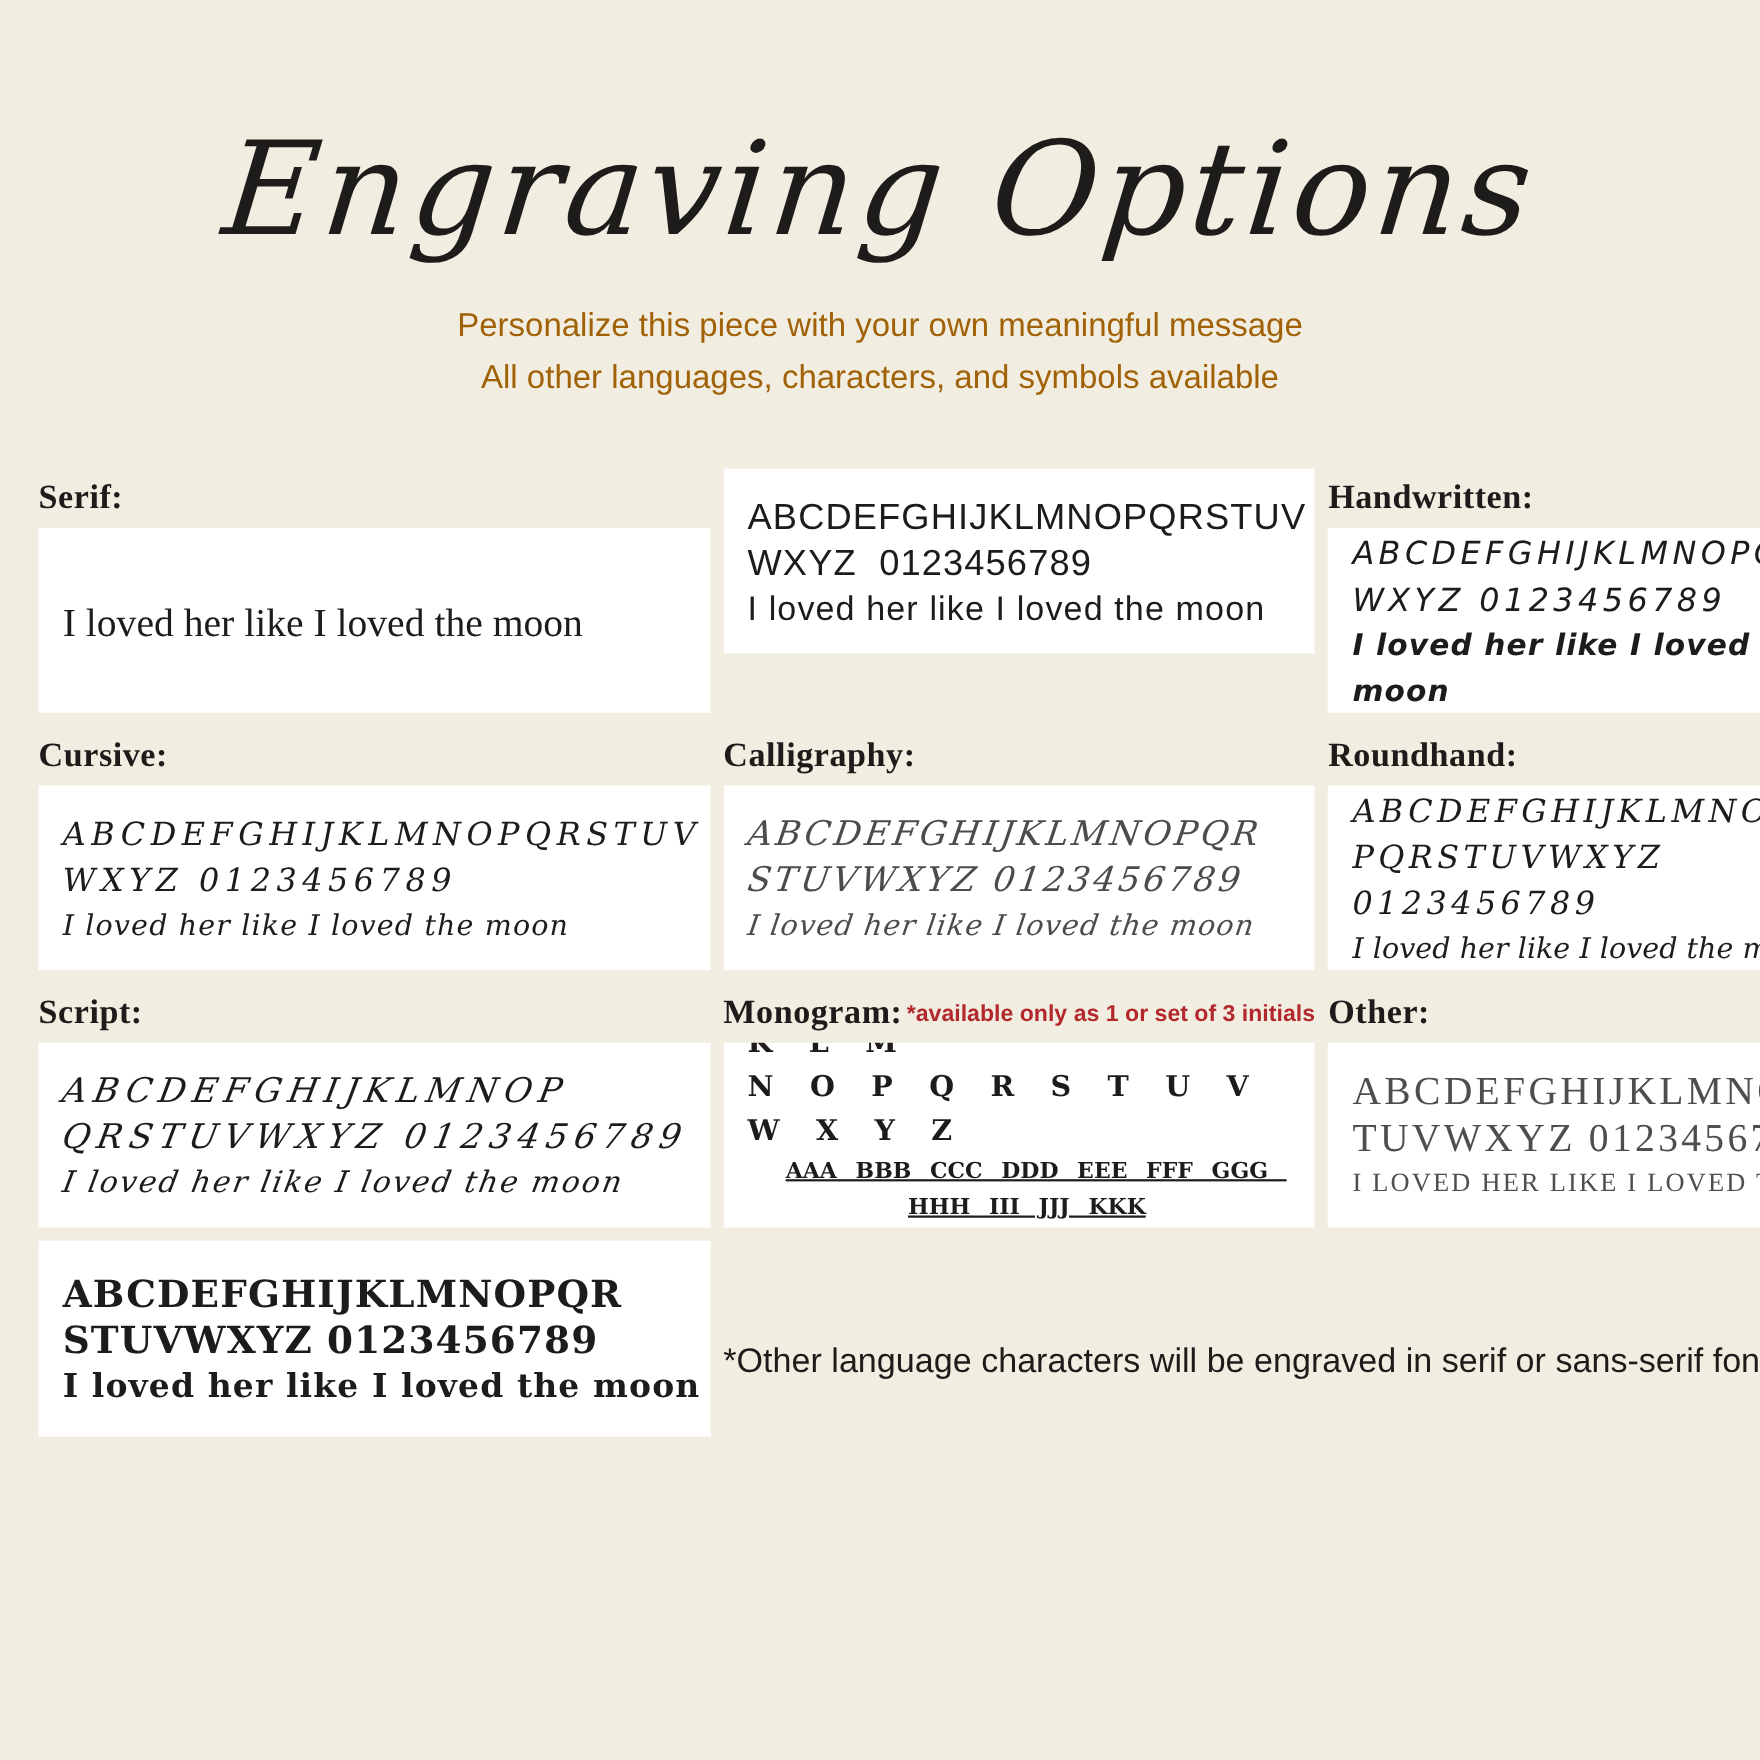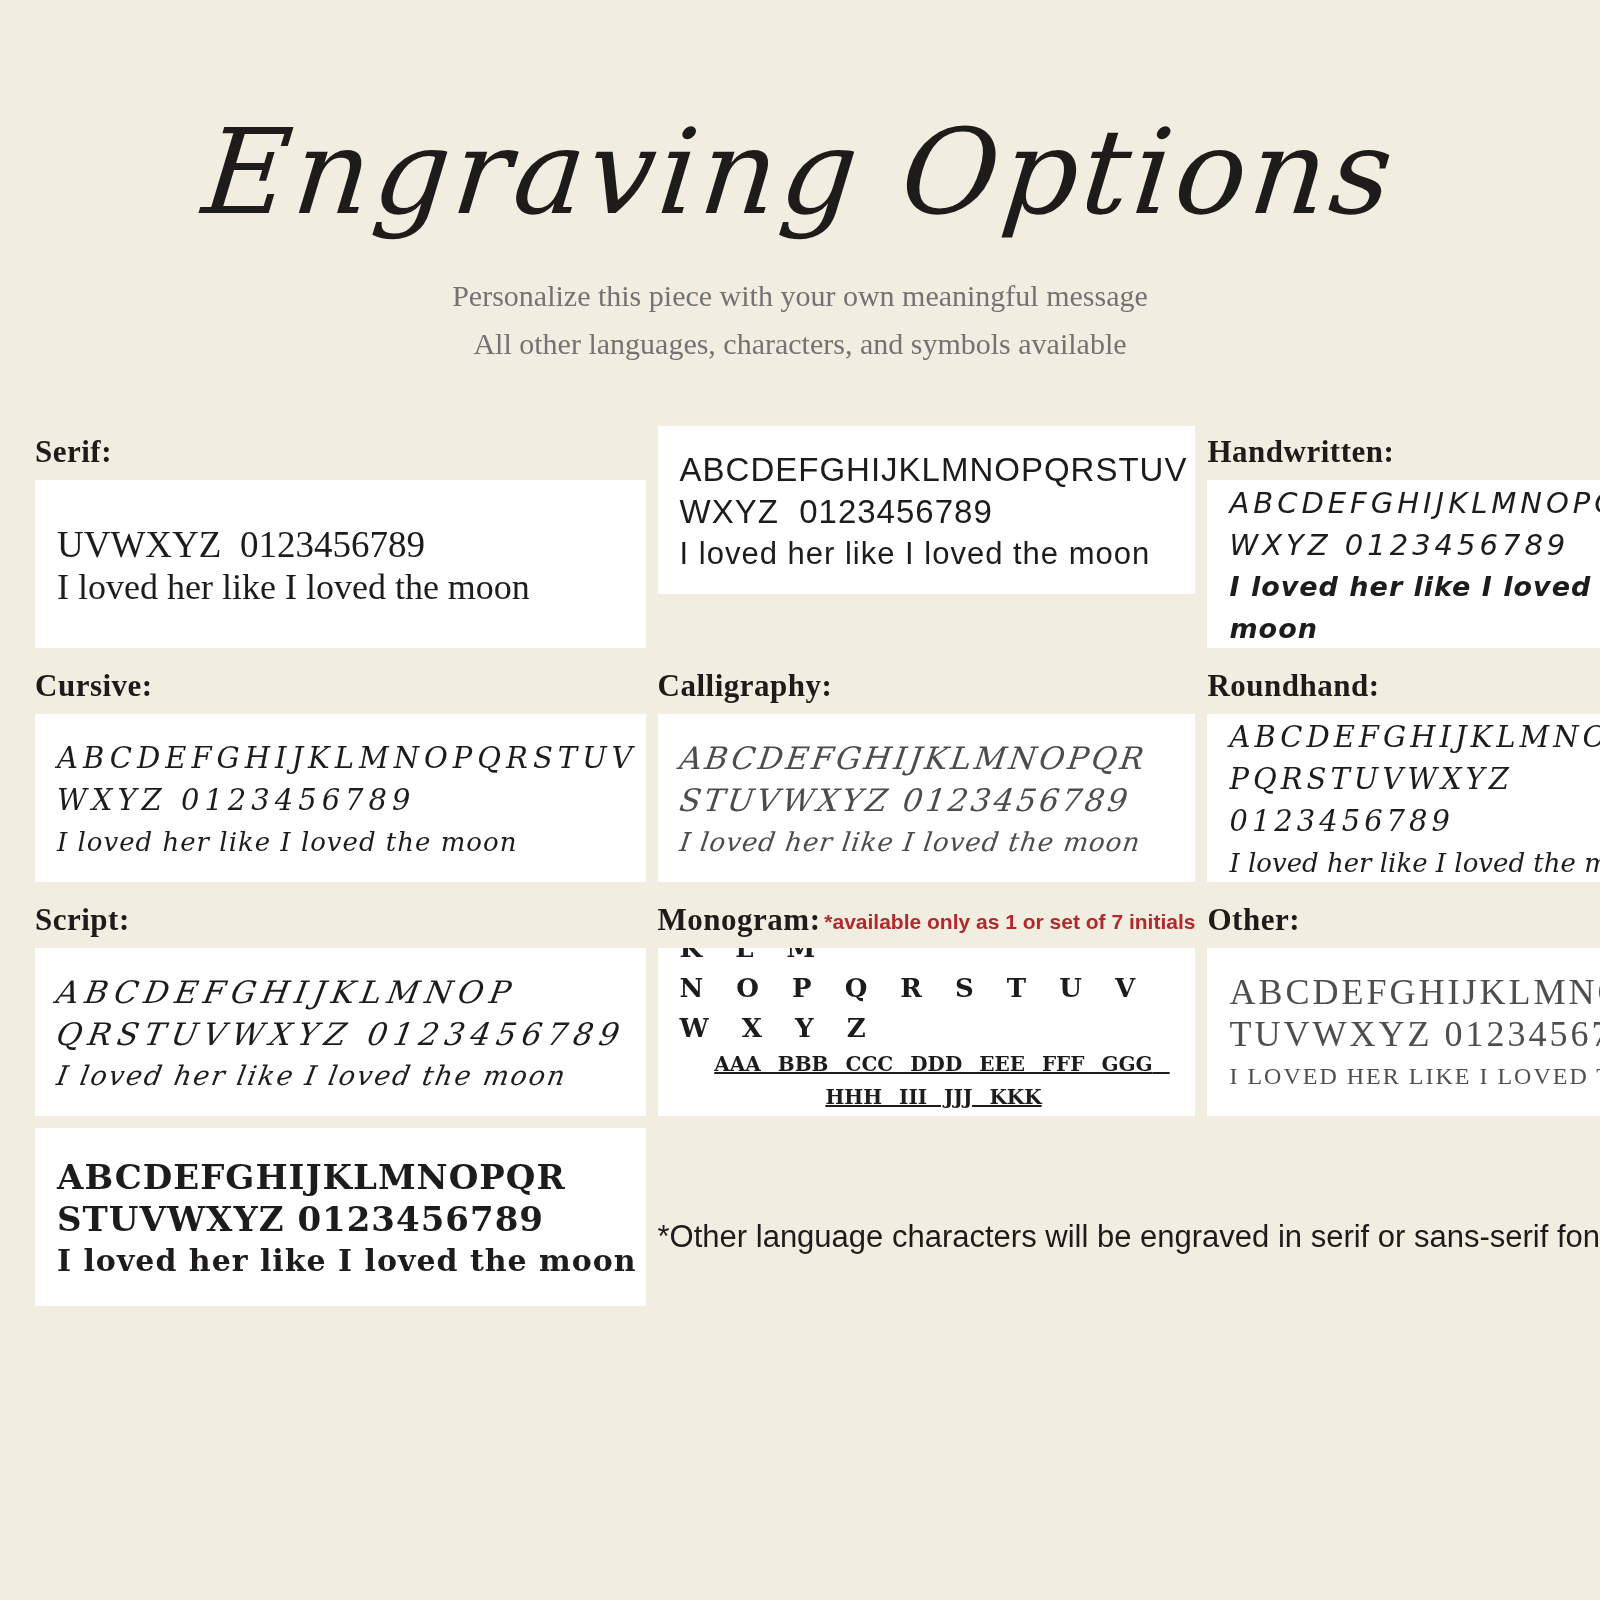--- a/index.html
+++ b/index.html
@@ -18,24 +18,24 @@
     font-family: "DejaVu Serif", serif;
     font-style: italic;
     font-weight: 400;
     font-size: 118px;
     line-height: 1.1;
     letter-spacing: 4px;
     transform: skewX(-6deg);
     margin-bottom: 34px;
   }
   .subtitle {
-    font-family: Liberation Serif, serif;
+    font-family: Liberation Sans, sans-serif;
     font-size: 30px;
     line-height: 48px;
-    color: #737373;
+    color: #a16207;
     text-align: center;
   }
 
   
   .grid {
     margin: 58px 35px 0 35px;
     display: grid;
     grid-template-columns: repeat(3, 1fr);
     column-gap: 26px;
     row-gap: 22px;
@@ -128,21 +128,20 @@
     <p class="subtitle">All other languages, characters, and symbols available</p>
   </header>
 
   <main class="grid">
 
     <section class="cell">
       <div class="cell-head">
         <h2 class="label">Serif:</h2>
       </div>
       <div class="box style-serif">
-        <div class="ln">UVWXYZ  0123456789</div>
         <div class="ln sample">I loved her like I loved the moon</div>
       </div>
     </section>
 
     <section class="cell">
       <div class="box style-sans">
         <div class="ln">ABCDEFGHIJKLMNOPQRSTUV</div>
         <div class="ln">WXYZ  0123456789</div>
         <div class="ln sample">I loved her like I loved the moon</div>
       </div>
@@ -199,21 +198,21 @@
       <div class="box style-script">
         <div class="ln">ABCDEFGHIJKLMNOP</div>
         <div class="ln">QRSTUVWXYZ 0123456789</div>
         <div class="ln sample">I loved her like I loved the moon</div>
       </div>
     </section>
 
     <section class="cell">
       <div class="cell-head">
         <h2 class="label">Monogram:</h2>
-        <span class="note">*available only as 1 or set of 7 initials</span>
+        <span class="note">*available only as 1 or set of 3 initials</span>
       </div>
       <div class="box style-monogram">
         <div class="ln">A B C D E F G H I J K L M</div>
         <div class="ln">N O P Q R S T U V W X Y Z</div>
         <div class="ln mono-triple">AAA BBB CCC DDD EEE FFF GGG HHH III JJJ KKK</div>
         <div class="ln mono-triple">LLL MMM NNN OOO PPP QQQ RRR SSS TTT UUU VVV</div>
       </div>
     </section>
 
     <section class="cell">

